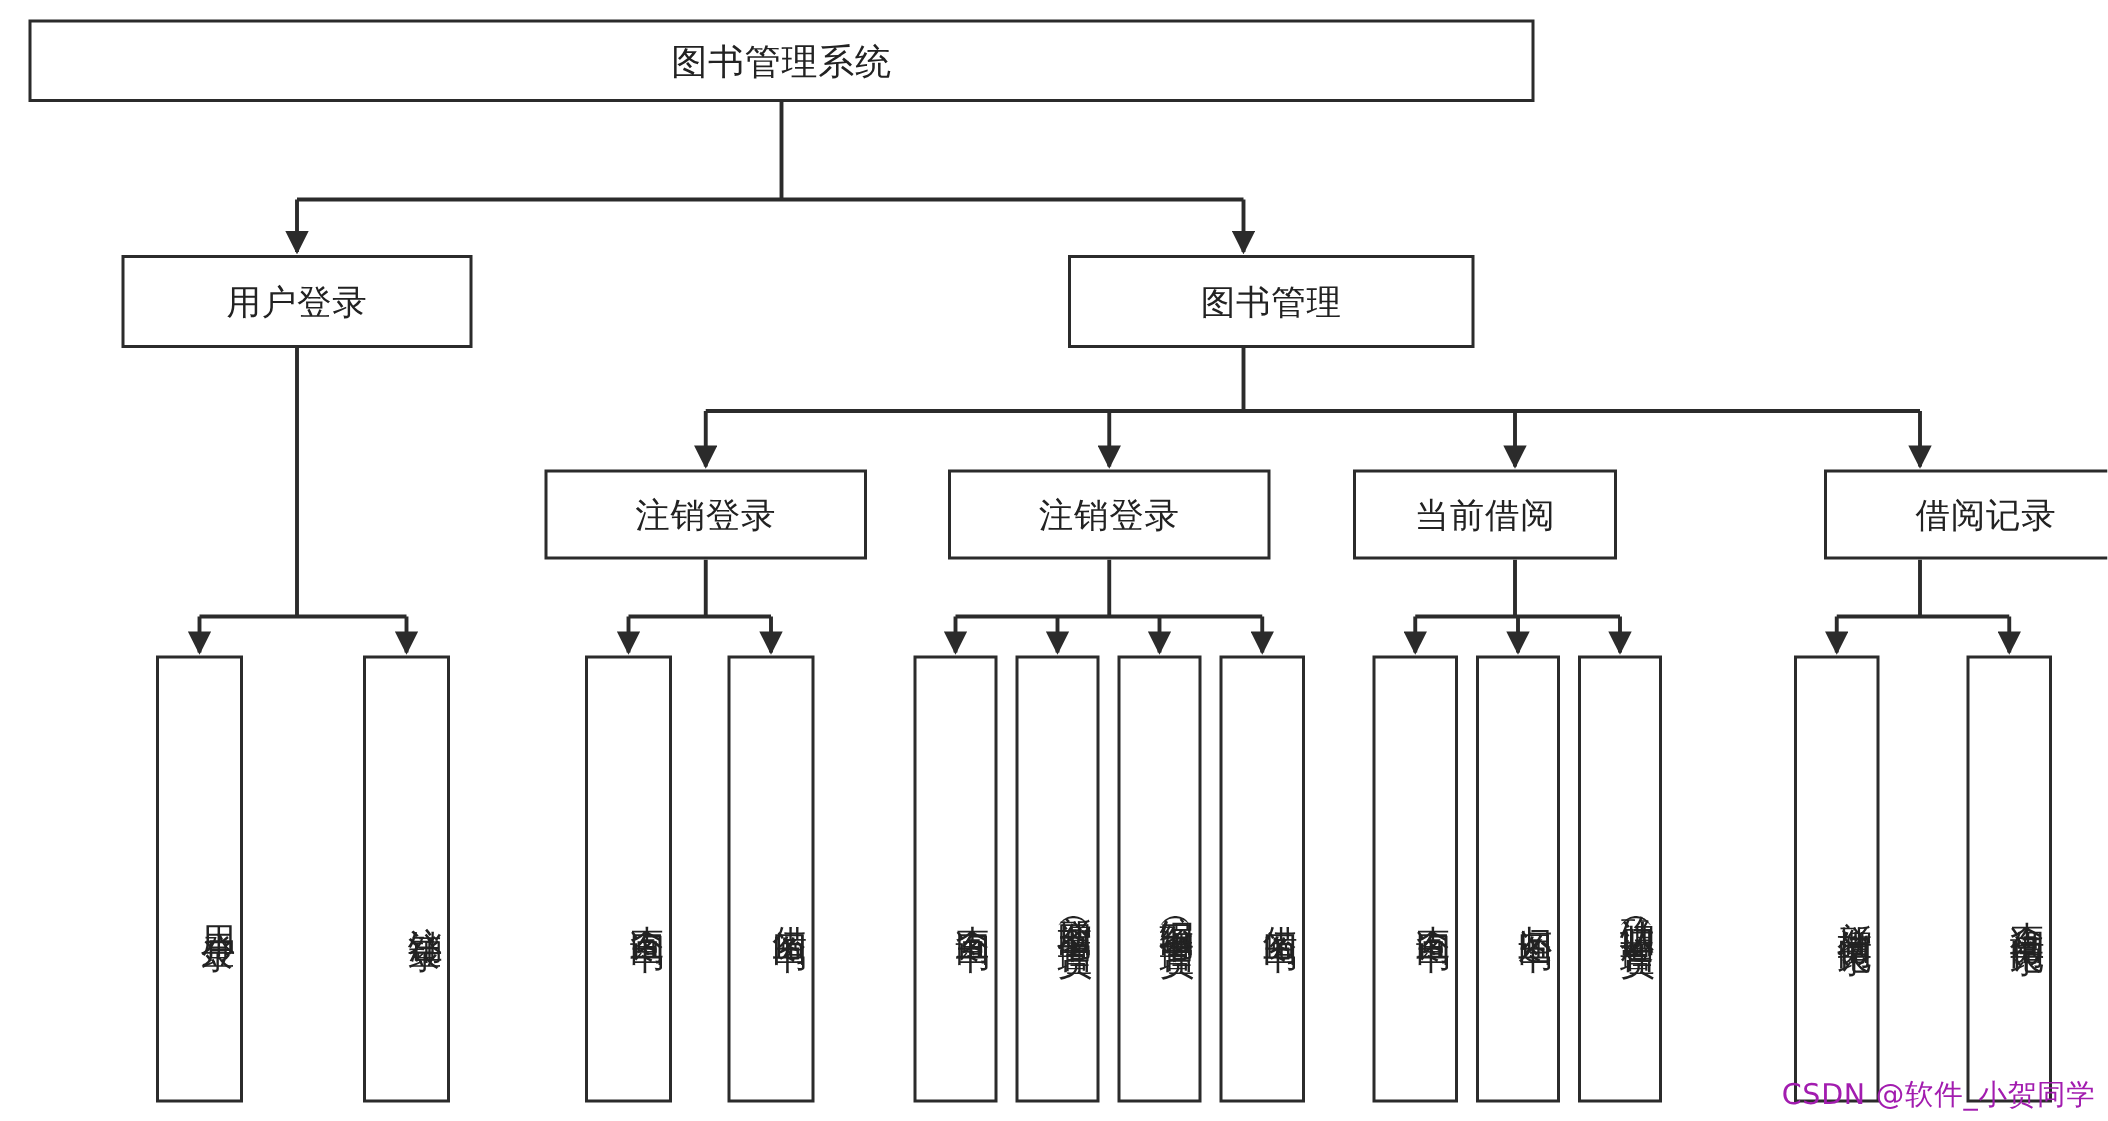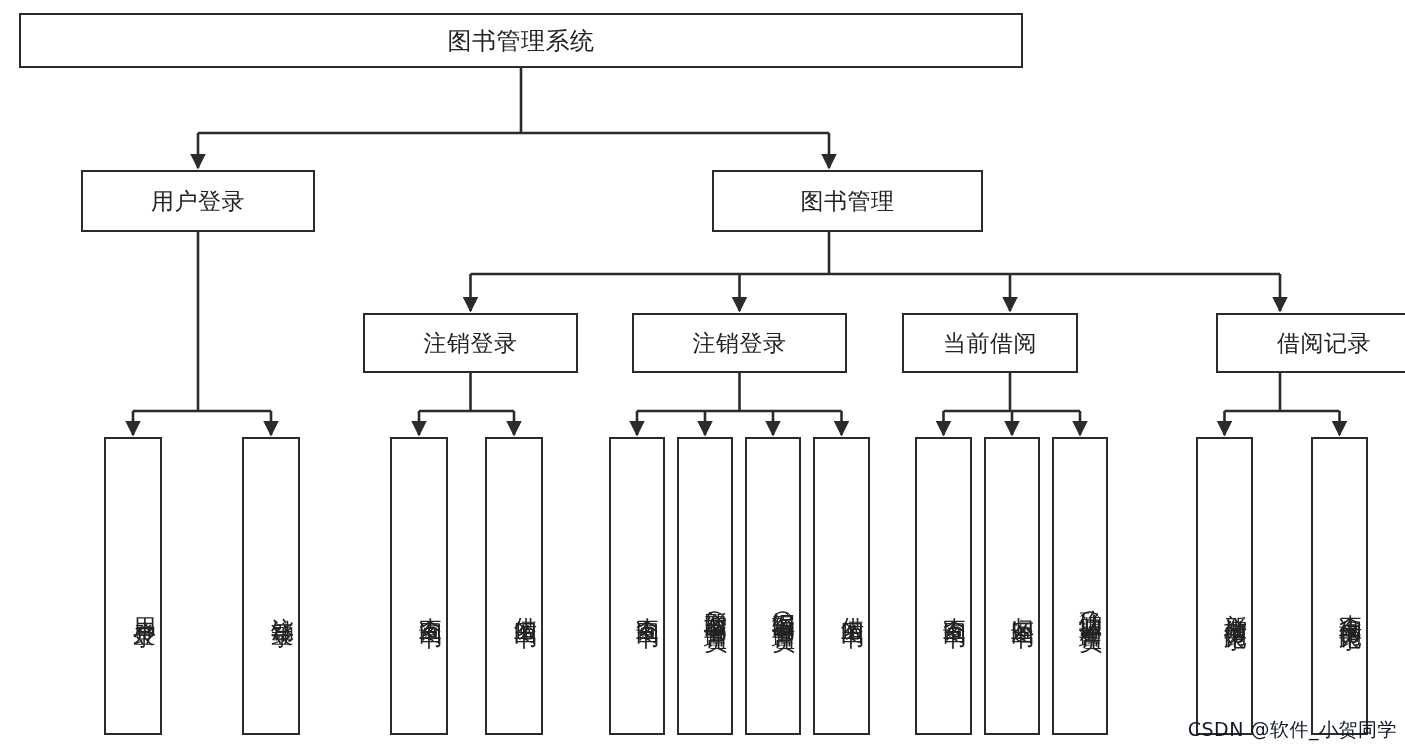--- a/index.html
+++ b/index.html
@@ -56,21 +56,21 @@
     letter-spacing: 3px;
   }
   .node.root {
     font-size: 24px;
   }
   #watermark {
     position: absolute;
     right: 8px;
     bottom: 4px;
     font-size: 19px;
-    color: #0f172a;
+    color: #a21caf;
     white-space: nowrap;
     letter-spacing: 0.5px;
   }
 </style>
 </head>
 <body>
 
 <div id="canvas">
 
   <svg id="edges" viewBox="0 0 1405 747" width="1405" height="747">

